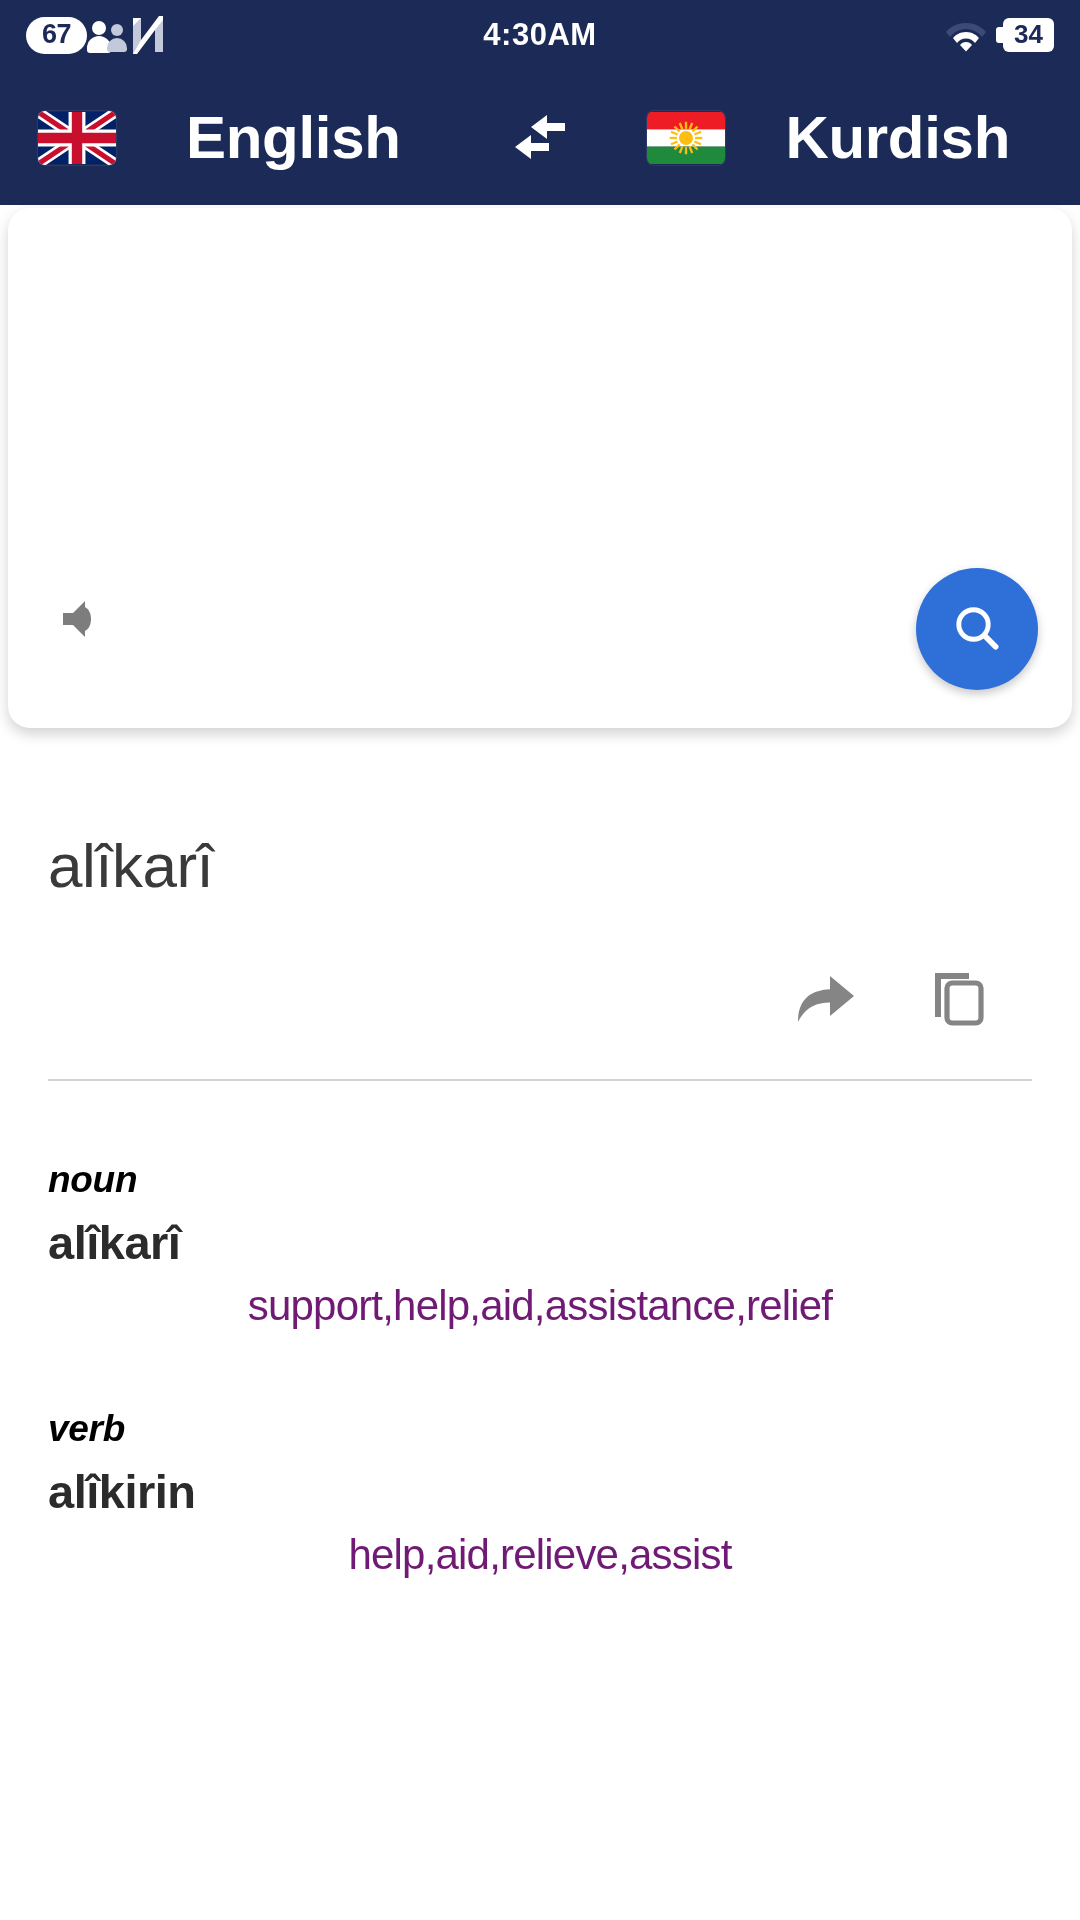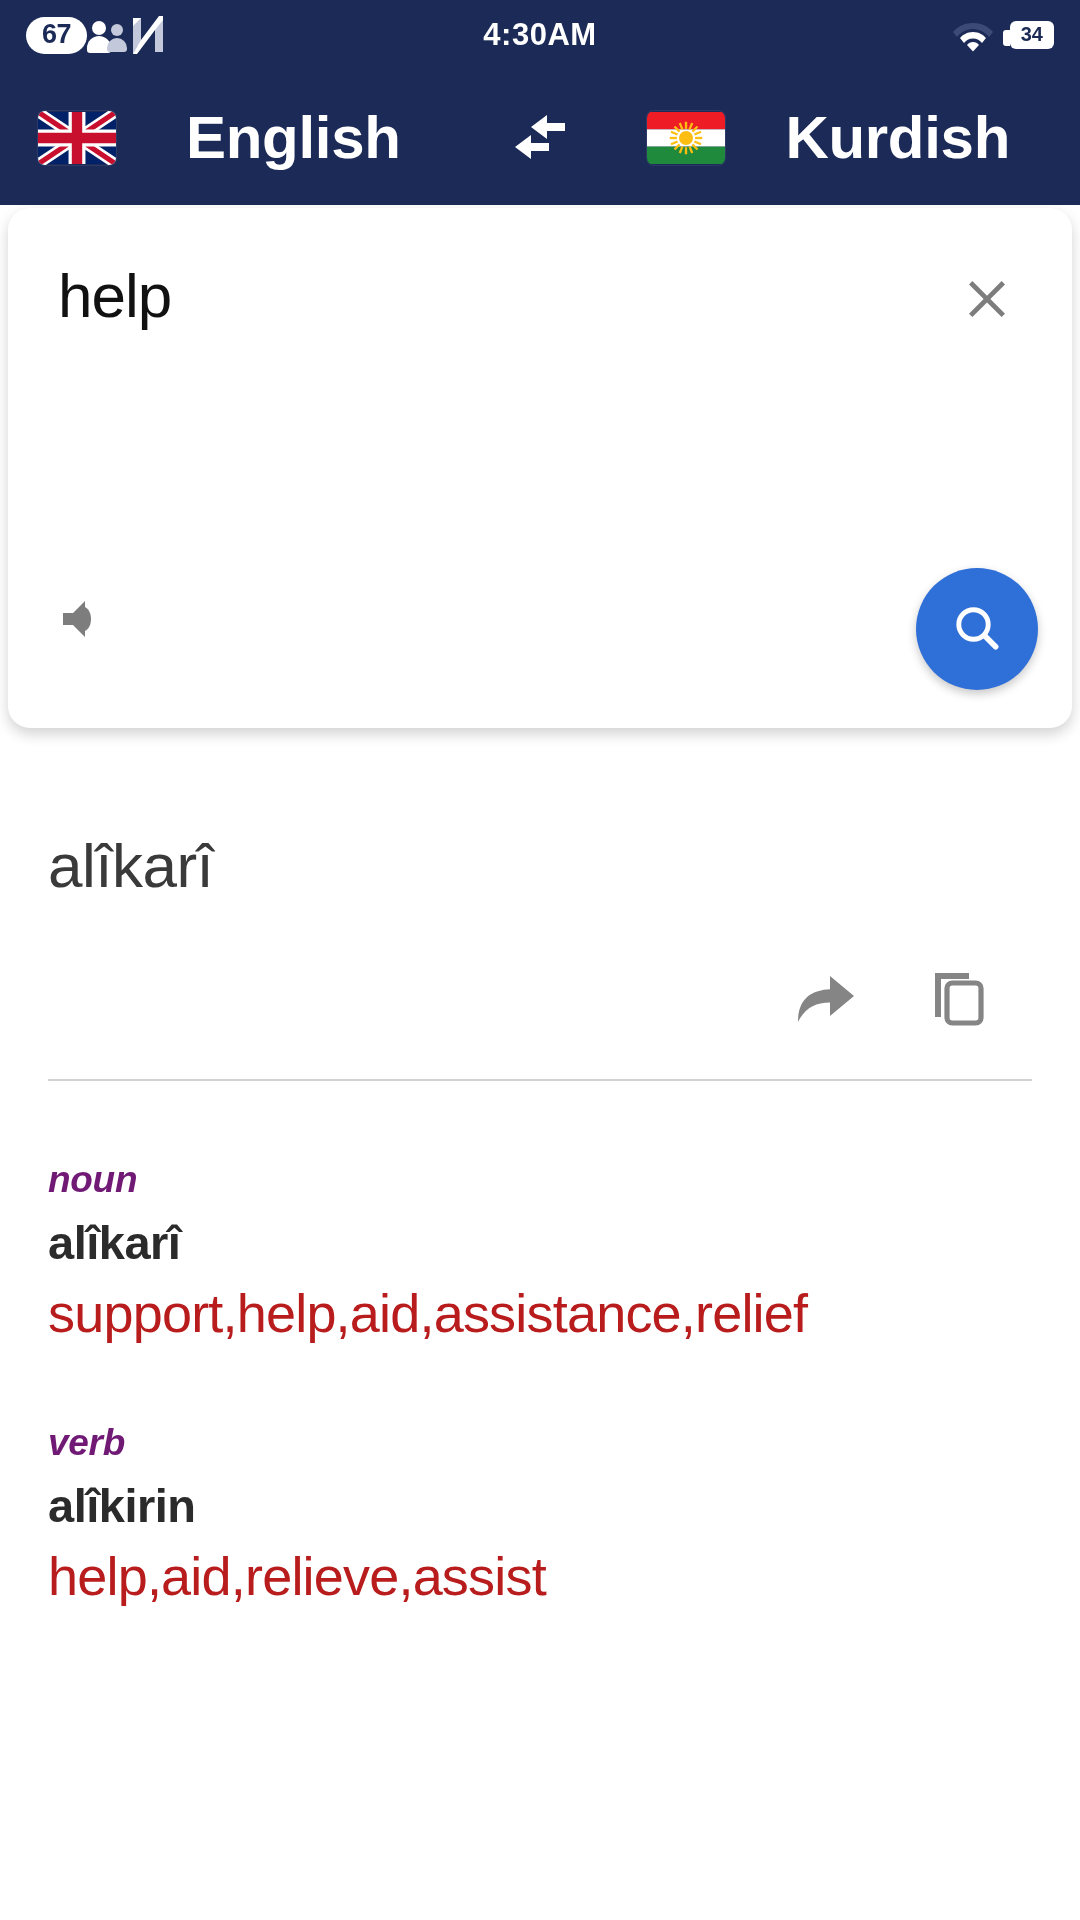--- a/index.html
+++ b/index.html
@@ -39,21 +39,21 @@
     position:absolute; left:0; right:0;
     text-align:center;
     color:#ffffff; font-size:31px; font-weight:bold;
     letter-spacing:0.5px;
     pointer-events:none;
   }
   .status-right{ margin-left:auto; display:flex; align-items:center; gap:16px; }
   .icon-wifi{ width:42px; height:34px; }
   .batt-badge{
     background:#ffffff; color:#1b2a57;
-    font-size:20px; font-weight:bold;
+    font-size:26px; font-weight:bold;
     padding:3px 11px 5px 11px;
     border-radius:6px; line-height:1;
     position:relative;
   }
   .batt-badge:before{
     content:""; position:absolute; left:-7px; top:9px;
     width:7px; height:16px; background:#ffffff;
     border-radius:3px 0 0 3px;
   }
 
@@ -162,35 +162,36 @@
     margin-top:42px;
   }
 
   
   .defs{ padding:0 48px; }
   .def-block{ margin-top:78px; }
   .def-block:first-child{ margin-top:78px; }
   .pos{
     font-size:37px;
     font-style:italic; font-weight:bold;
-    color:#701a75;
+    color:#000000;
     letter-spacing:-0.3px;
   }
   .def-term{
     font-size:47px;
     font-weight:bold;
     color:#2b2b2b;
     margin-top:14px;
     letter-spacing:-0.5px;
   }
   .def-syn{
-    font-size:54px;
-    color:#b91c1c;
+    font-size:42px;
+    color:#701a75;
     margin-top:12px;
     letter-spacing:-0.8px;
+    text-align:center;
   }
   .def-block.verb-block{ }
 </style>
 </head>
 <body>
 
 <div class="status-bar">
   <div class="status-left">
     <span class="badge-pill">67</span>
     <span class="icon-people">
@@ -279,30 +280,20 @@
         </g>
       </svg>
     </span>
     <span class="lang-name">Kurdish</span>
   </div>
 </div>
 
 <div class="card-wrap">
   <div class="search-card">
 
-    <div class="input-row">
-      <input class="search-input" type="text" value="help" style="">
-      <div class="clear-btn">
-        <span>
-          <svg width="54" height="54" viewBox="0 0 24 24">
-            <path d="M5.5 4 L12 10.5 L18.5 4 L20 5.5 L13.5 12 L20 18.5 L18.5 20 L12 13.5 L5.5 20 L4 18.5 L10.5 12 L4 5.5 Z" fill="#7d7d7d"></path>
-          </svg>
-        </span>
-      </div>
-    </div>
 
     <div class="card-bottom-row">
       <div class="speaker-btn">
         <span>
           <svg width="50" height="44" viewBox="0 0 25 22">
             <path d="M3 8 L8 8 L14 2 L14 20 L8 14 L3 14 Z" fill="#7d7d7d"></path>
             <path d="M14 5 C18 7 18 15 14 17 Z" fill="#7d7d7d"></path>
           </svg>
         </span>
       </div>

